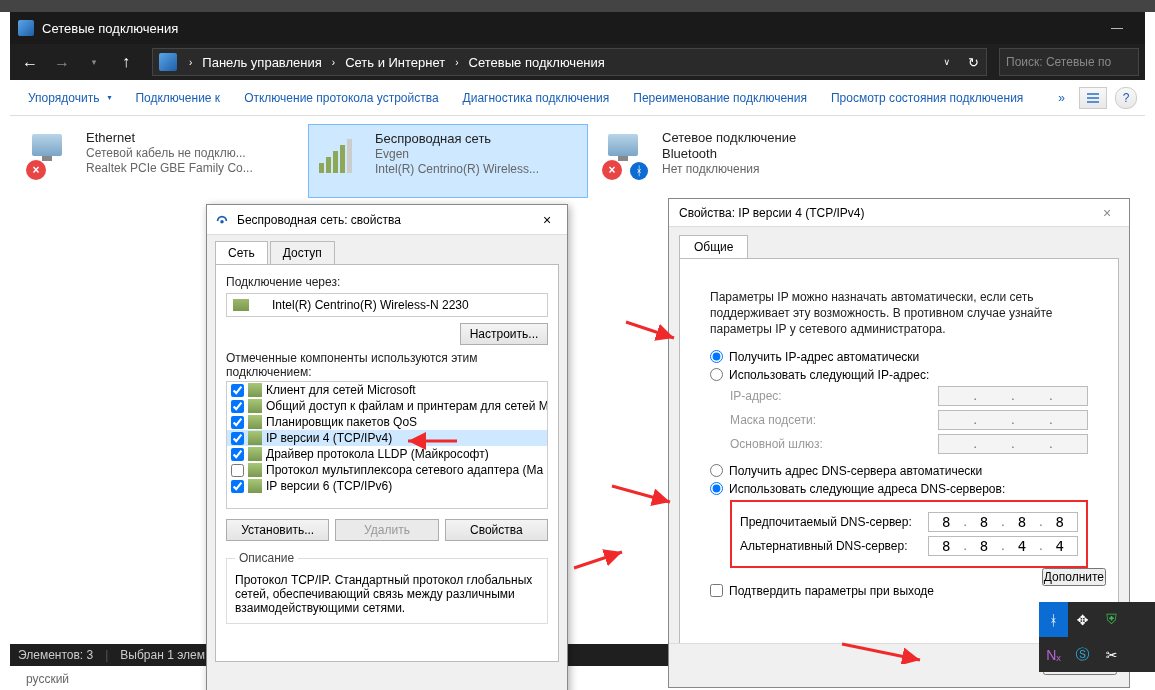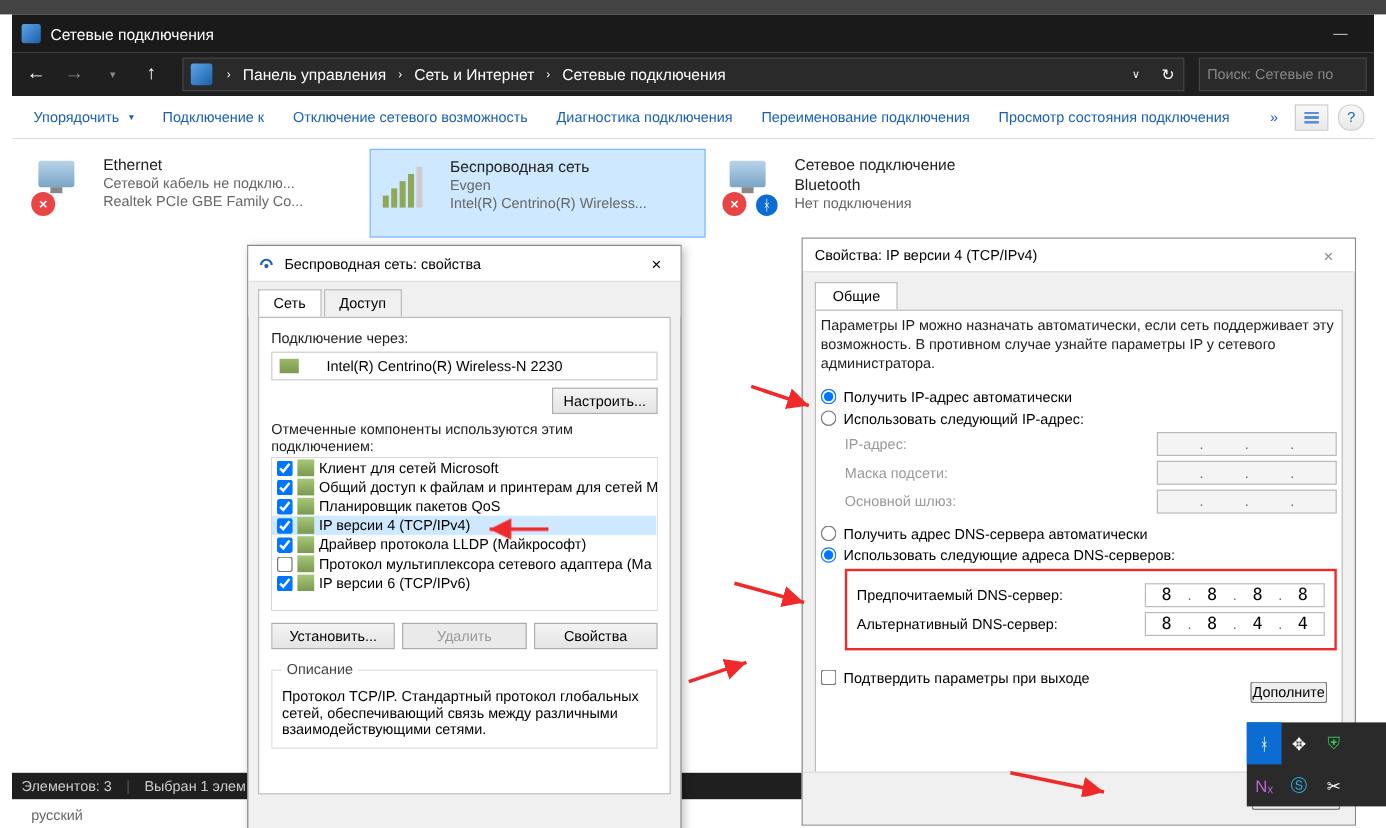--- a/index.html
+++ b/index.html
@@ -89,21 +89,21 @@
 .dlg1 .footer{ position:absolute; bottom:0; left:0; right:0; height:40px; display:flex; align-items:center; justify-content:flex-end; gap:8px; padding:0 12px; background:#f0f0f0; border-top:1px solid #ddd;}
 
 
 .dlg2{ position:absolute; left:668px; top:198px; width:462px; height:490px; background:#f0f0f0; border:1px solid #888;}
 .dlg2 .dtitlebar{ height:28px; display:flex; align-items:center; padding:0 10px; background:#fff; border-bottom:1px solid #ddd;}
 .dlg2 .dtitlebar .dtitle{flex:1; font-size:12px;}
 .dlg2 .dtitlebar .dclose{width:24px; text-align:center; font-size:14px; color:#888;}
 .dlg2 .tabs2{ display:flex; padding:8px 10px 0 10px;}
 .dlg2 .tab2{ padding:4px 14px; border:1px solid #bbb; border-bottom:none; background:#fff; font-size:12px; margin-right:2px;}
 .dlg2 .tab2.inactive{ background:#f0f0f0;}
-.dlg2 .tabpanel2{ margin:0 10px 10px 10px; border:1px solid #bbb; background:#fff; padding:4px; height:404px; position:relative;}
+.dlg2 .tabpanel2{ margin:0 10px 10px 10px; border:1px solid #bbb; background:#fff; padding:30px; height:404px; position:relative;}
 .dlg2 .intro{ font-size:12px; color:#222; margin-bottom:12px; line-height:1.35;}
 .dlg2 .radiorow{ display:flex; align-items:center; gap:6px; margin:4px 0; font-size:12px;}
 .dlg2 .radiorow input[type=radio]{width:13px;height:13px;}
 .dlg2 .fieldsblock{ margin:4px 0 10px 20px;}
 .dlg2 .field{ display:flex; align-items:center; margin:4px 0;}
 .dlg2 .field .flabel{ flex:1; font-size:12px;}
 .dlg2 .field.disabled .flabel{ color:#999;}
 .dlg2 .ipbox{ width:150px; height:20px; border:1px solid #bbb; background:#fff; display:flex; align-items:center;}
 .dlg2 .field.disabled .ipbox{ background:#f4f4f4; color:#bbb;}
 .dlg2 .ipbox .oct{ width:25%; text-align:center; font-family:Consolas,monospace; font-size:14px;}
@@ -153,21 +153,21 @@
   <div class="searchbox">
       <span>Поиск: Сетевые по</span>
     </div>
 </div>
 
 <div class="toolbar">
   <div class="toolbar-item first">
       <span>Упорядочить</span>
     </div>
   <div class="toolbar-item">Подключение к</div>
-  <div class="toolbar-item">Отключение сетевого возможность</div>
+  <div class="toolbar-item">Отключение протокола устройства</div>
   <div class="toolbar-item">Диагностика подключения</div>
   <div class="toolbar-item">Переименование подключения</div>
   <div class="toolbar-item">Просмотр состояния подключения</div>
   <div class="spacer"></div>
   <div class="more">»</div>
   <div class="view-btn"></div>
   <div class="help">?</div>
 </div>
 
 <div class="connections">

